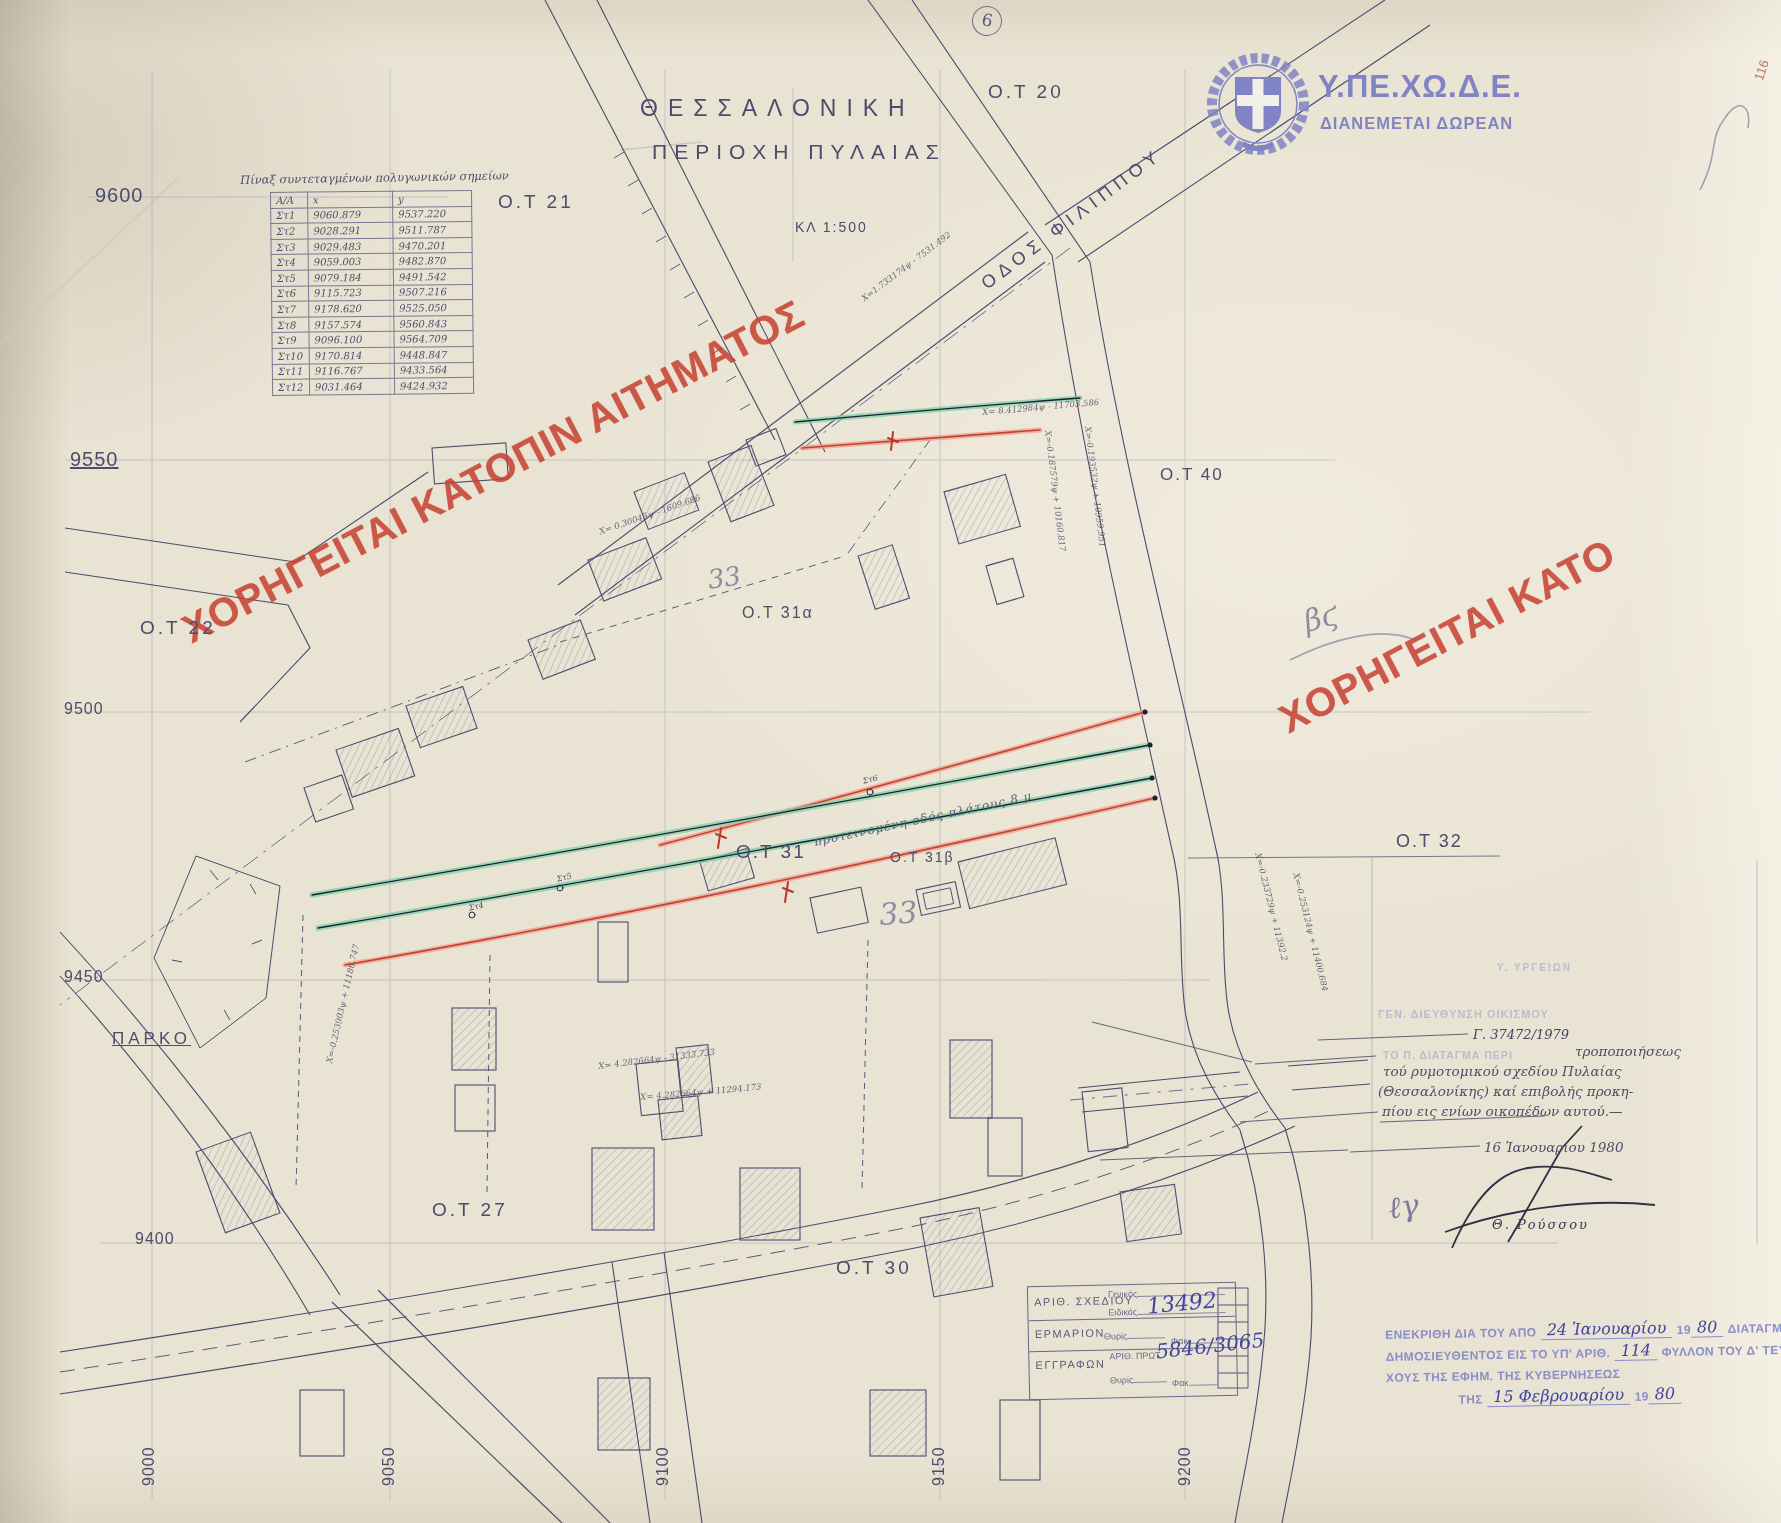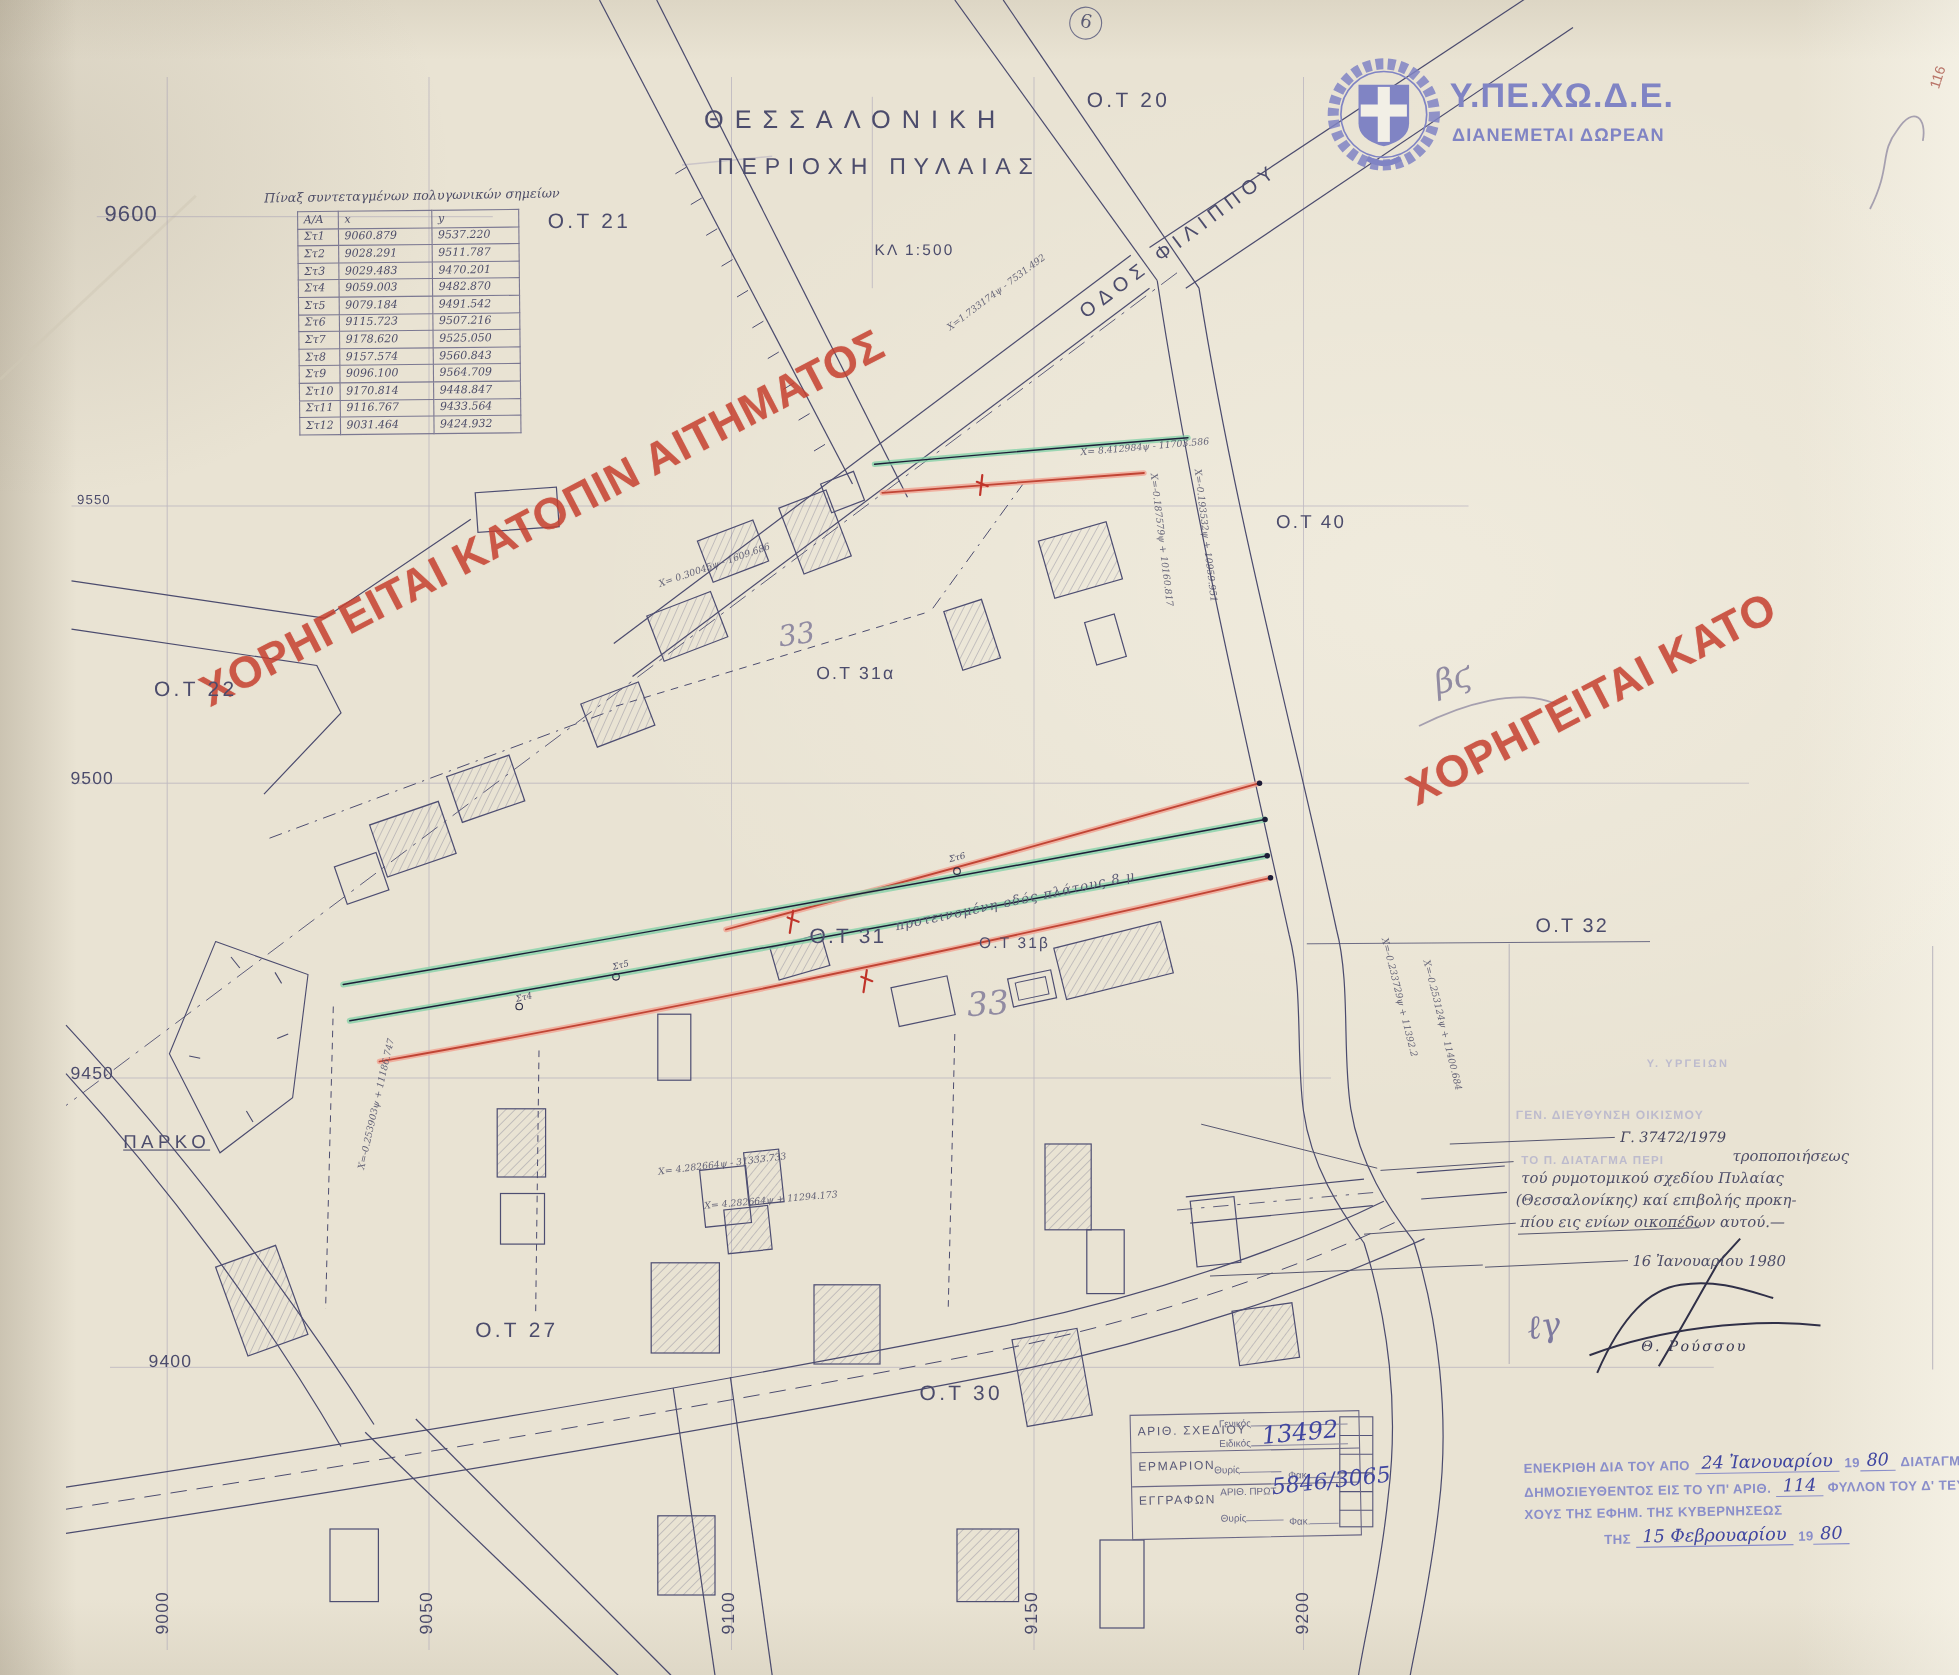--- a/index.html
+++ b/index.html
@@ -337,21 +337,21 @@
         </tr>
     <tr>
           <td>Στ12</td>
           <td>9031.464</td>
           <td>9424.932</td>
         </tr>
   </tbody>
     </table>
 
   <div class="t prt" style="left:95px;top:184px;font-size:20px;letter-spacing:1px;">9600</div>
-  <div class="t prt" style="left:70px;top:448px;font-size:12px;letter-spacing:1px;">9550</div>
+  <div class="t prt" style="left:70px;top:448px;font-size:20px;letter-spacing:1px;text-decoration:underline;">9550</div>
   <div class="t prt" style="left:64px;top:700px;font-size:16px;letter-spacing:1px;">9500</div>
   <div class="t prt" style="left:64px;top:968px;font-size:16px;letter-spacing:1px;">9450</div>
   <div class="t prt" style="left:97px;top:1230px;font-size:16px;letter-spacing:1px;margin-left:38px;">9400</div>
   <div class="t prt" style="left:140px;top:1486px;font-size:16px;letter-spacing:1px;transform:rotate(-90deg);">9000</div>
   <div class="t prt" style="left:380px;top:1486px;font-size:16px;letter-spacing:1px;transform:rotate(-90deg);">9050</div>
   <div class="t prt" style="left:654px;top:1486px;font-size:16px;letter-spacing:1px;transform:rotate(-90deg);">9100</div>
   <div class="t prt" style="left:930px;top:1486px;font-size:16px;letter-spacing:1px;transform:rotate(-90deg);">9150</div>
   <div class="t prt" style="left:1176px;top:1486px;font-size:16px;letter-spacing:1px;transform:rotate(-90deg);">9200</div>
 
   <div class="t prt" style="left:988px;top:82px;font-size:19px;letter-spacing:3px;">Ο.Τ 20</div>

